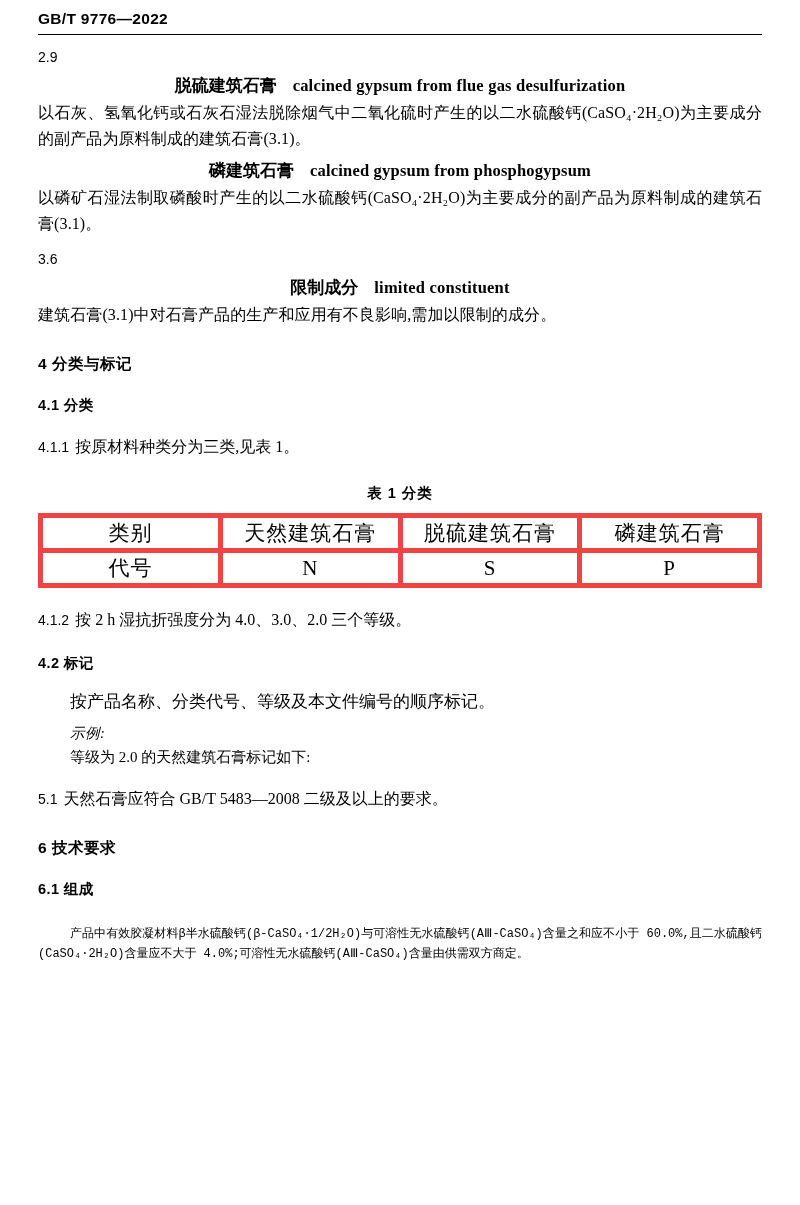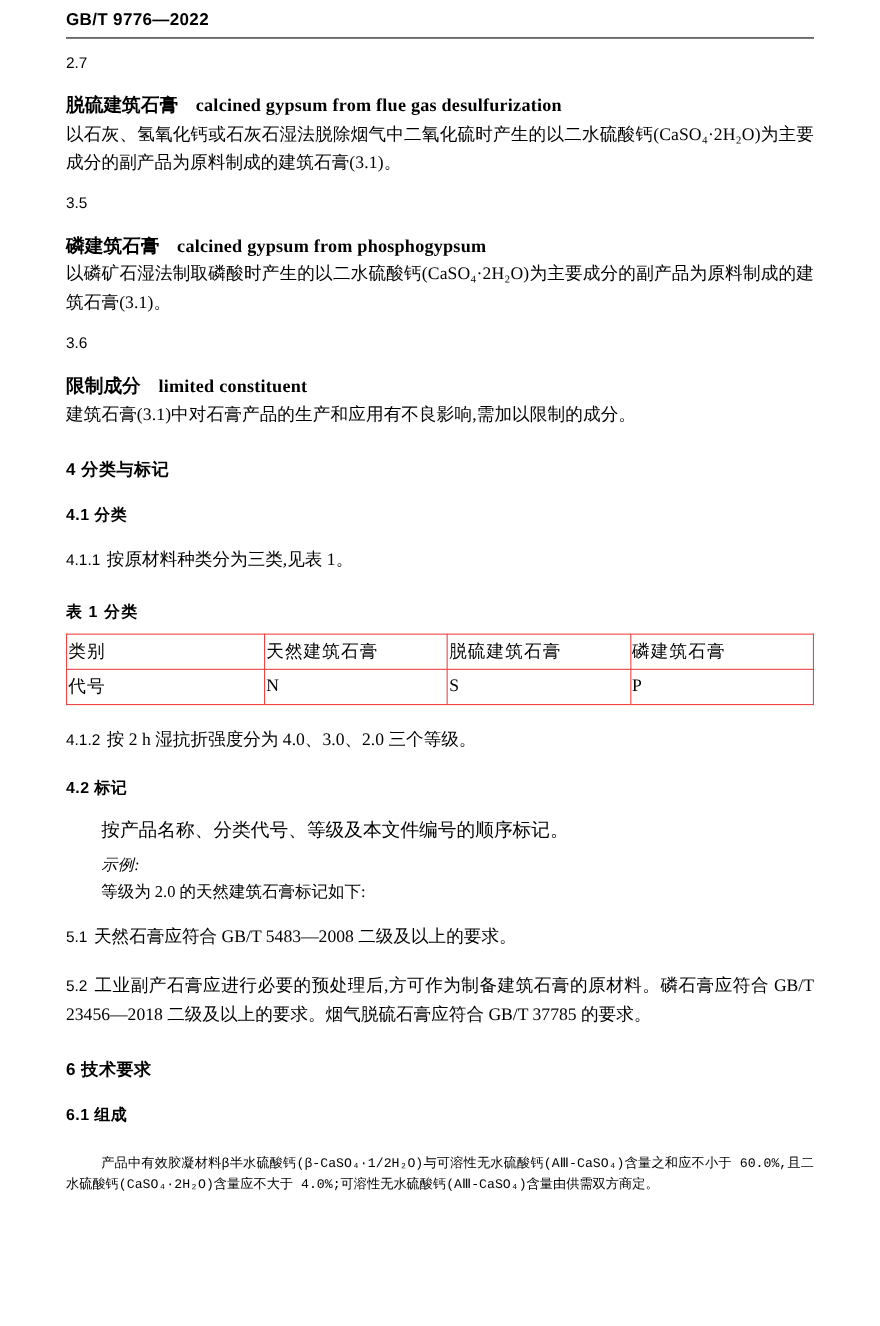--- a/index.html
+++ b/index.html
@@ -10,21 +10,21 @@
     background: #ffffff;
     font-family: "Liberation Serif", "DejaVu Serif", serif;
     color: #000000;
     position: relative;
     overflow: hidden;
   }
   .page {
     position: relative;
     width: 800px;
     height: 941px;
-    padding: 0 60px;
+    padding: 0 38px;
   }
   
   .hdr {
     font-family: "Liberation Sans", sans-serif;
     font-size: 15.5px;
     font-weight: bold;
     letter-spacing: 0.3px;
     padding-top: 10px;
     padding-bottom: 2px;
     line-height: 1.2;
@@ -36,25 +36,26 @@
   }
   
   .num {
     font-family: "Liberation Sans", sans-serif;
     font-size: 14px;
     margin-top: 13px;
     line-height: 1.4;
   }
   .term {
     font-size: 17px;
-    margin-top: 18px;
+    margin-top: 8px;
     margin-bottom: 2px;
     line-height: 1.35;
     font-weight: bold;
     font-family: "Liberation Sans", sans-serif;
+    text-align: center;
   }
   .term .en {
     font-family: "Liberation Serif", serif;
     font-weight: bold;
     margin-left: 16px;
     font-size: 16.5px;
     letter-spacing: 0.2px;
   }
   p.body {
     font-size: 16px;
@@ -83,39 +84,40 @@
     margin-top: 19px;
     line-height: 1.62;
     text-align: justify;
   }
   .clause .lbl {
     font-family: "Liberation Sans", sans-serif;
     font-size: 14px;
     margin-right: 6px;
   }
   .tbl-cap {
-    text-align: left;
+    text-align: center;
     font-family: "Liberation Sans", sans-serif;
     font-size: 14.5px;
     font-weight: bold;
     margin-top: 24px;
     margin-bottom: 10px;
     letter-spacing: 1px;
   }
   table.cls {
     width: 100%;
     border-collapse: collapse;
     margin-top: 6px;
     table-layout: fixed;
   }
   table.cls td {
-    border: 1px solid #ef4444;
+    border: 5px solid #ef4444;
     height: 32px;
+    text-align: center;
     vertical-align: middle;
-    font-size: 16px;
+    font-size: 21px;
     letter-spacing: 1px;
   }
   table.cls td.firstcol { width: 180px; }
   .sub-par {
     font-size: 17px;
     line-height: 1.62;
     margin-top: 15px;
     text-indent: 32px;
   }
   .example-lbl {
@@ -141,27 +143,26 @@
   }
 </style>
 </head>
 <body>
 
 <div class="page">
 
   <div class="hdr">GB/T 9776—2022</div>
   <div class="hdr-rule"></div>
 
-  <div class="num">2.7</div>
+  <div class="num">2.9</div>
   <div class="term">
     <span>脱硫建筑石膏</span><span class="en">calcined gypsum from flue gas desulfurization</span>
   </div>
   <p class="body">以石灰、氢氧化钙或石灰石湿法脱除烟气中二氧化硫时产生的以二水硫酸钙(CaSO₄·2H₂O)为主要成分的副产品为原料制成的建筑石膏(3.1)。</p>
 
-  <div class="num">3.5</div>
   <div class="term">
     <span>磷建筑石膏</span><span class="en">calcined gypsum from phosphogypsum</span>
   </div>
   <p class="body">以磷矿石湿法制取磷酸时产生的以二水硫酸钙(CaSO₄·2H₂O)为主要成分的副产品为原料制成的建筑石膏(3.1)。</p>
 
   <div class="num">3.6</div>
   <div class="term">
     <span>限制成分</span><span class="en">limited constituent</span>
   </div>
   <p class="body">建筑石膏(3.1)中对石膏产品的生产和应用有不良影响,需加以限制的成分。</p>
@@ -200,21 +201,18 @@
 
   <div class="sub-par">按产品名称、分类代号、等级及本文件编号的顺序标记。</div>
   <div class="example-lbl">示例:</div>
   <div class="example-line">等级为 2.0 的天然建筑石膏标记如下:</div>
 
 
   <div class="clause">
     <span class="lbl">5.1</span><span>天然石膏应符合 GB/T 5483—2008 二级及以上的要求。</span>
   </div>
 
-  <div class="clause">
-    <span class="lbl">5.2</span><span>工业副产石膏应进行必要的预处理后,方可作为制备建筑石膏的原材料。磷石膏应符合 GB/T 23456—2018 二级及以上的要求。烟气脱硫石膏应符合 GB/T 37785 的要求。</span>
-  </div>
 
   <div class="h-sec">6  技术要求</div>
   <div class="h-sub">6.1  组成</div>
   <div class="p-indent">产品中有效胶凝材料β半水硫酸钙(β-CaSO₄·1/2H₂O)与可溶性无水硫酸钙(AⅢ-CaSO₄)含量之和应不小于 60.0%,且二水硫酸钙(CaSO₄·2H₂O)含量应不大于 4.0%;可溶性无水硫酸钙(AⅢ-CaSO₄)含量由供需双方商定。</div>
 
 </div>
 
 </body></html>

